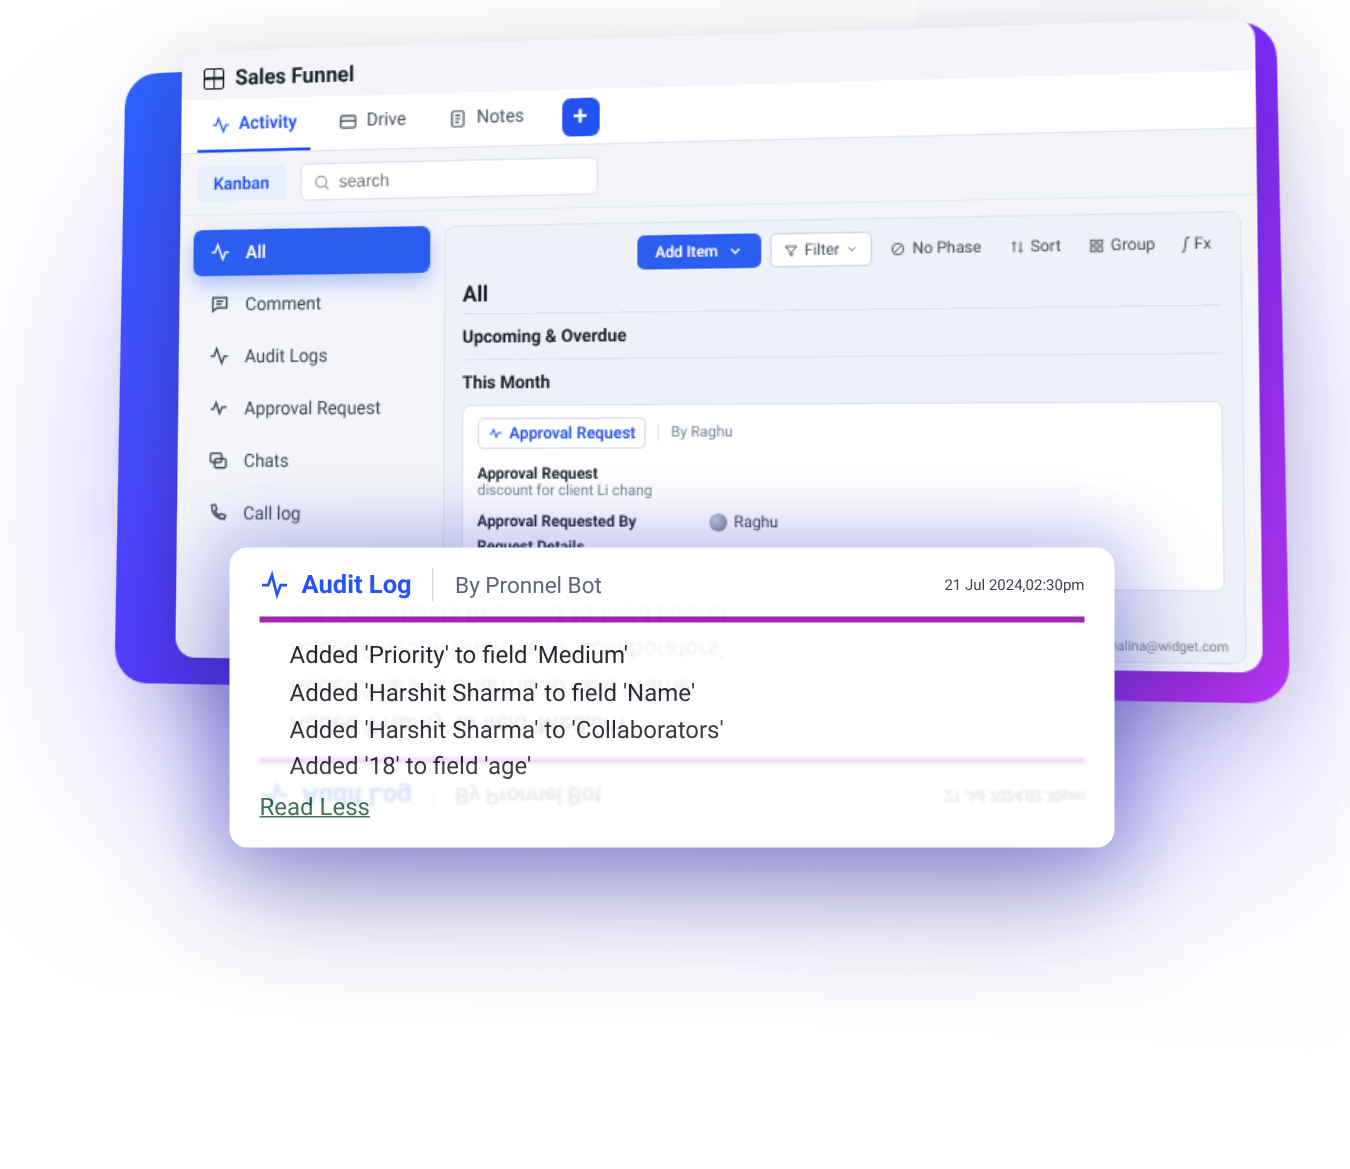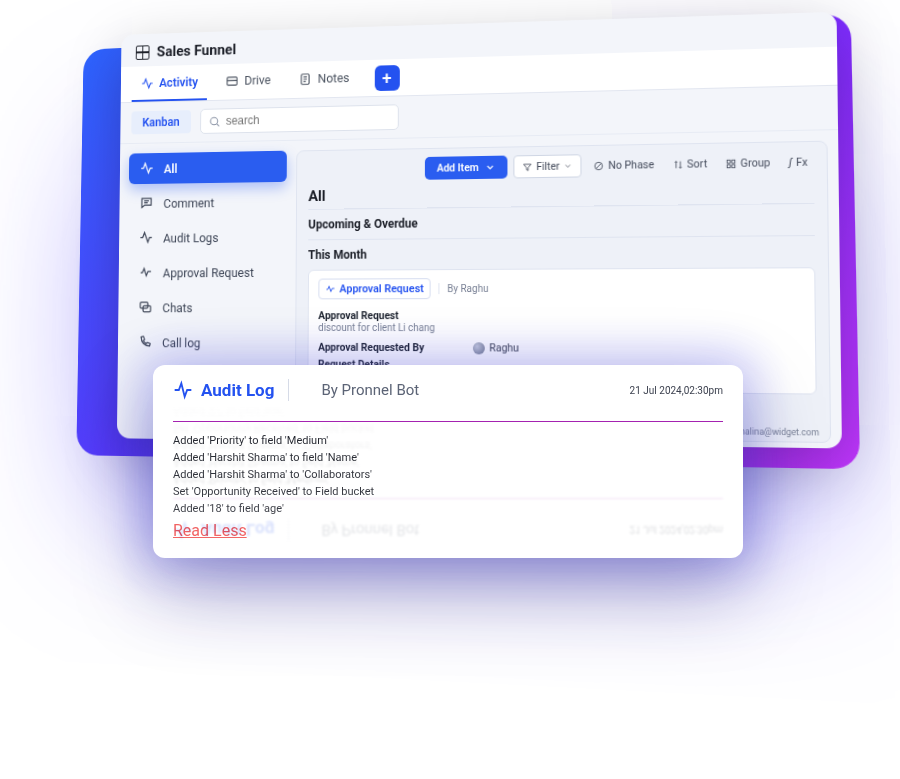--- a/index.html
+++ b/index.html
@@ -198,29 +198,29 @@
     position: absolute;
     left: 153px; top: 365px;
     width: 590px;
     background: #fff; border-radius: 12px;
     box-shadow: 0 30px 80px rgba(30, 25, 100, 0.35), 0 0 40px 12px rgba(80, 80, 255, 0.25);
     padding: 14px 20px 18px;
   }
   .audit-head {
     display: flex; align-items: center; gap: 14px;
     font-size: 17px;
-    border-bottom: 1px solid #a21caf;
-    padding-bottom: 20px; margin-bottom: 10px;
+    border-bottom: 4px solid #a21caf;
+    padding-bottom: 10px; margin-bottom: 10px;
   }
   .audit-head .title { color: #2452f0; font-weight: 700; display: flex; align-items: center; gap: 8px; }
   .audit-head .sep { width: 1px; height: 22px; background: #d6dbe7; }
-  .audit-head .author { color: #5c6476; font-size: 15px; margin-left: 18px; }
+  .audit-head .author { color: #5c6476; font-size: 15px; }
   .audit-head .timestamp { margin-left: auto; color: #3a3f4d; font-size: 10px; }
-  .audit-lines { font-size: 11px; line-height: 1.55; color: #1a1d26; }
-  .read-less { color: #ef4444; text-decoration: underline; font-size: 16px; margin-top: 4px; display: inline-block; cursor: pointer; }
+  .audit-lines { font-size: 16px; line-height: 1.55; color: #1a1d26; margin-left: 20px; }
+  .read-less { color: #14532d; text-decoration: underline; font-size: 16px; margin-top: 4px; display: inline-block; cursor: pointer; }
 
   
   .audit-reflection {
     position: absolute;
     left: 153px; top: 555px;
     width: 590px;
     transform: scaleY(-1);
     transform-origin: top center;
     opacity: 0.38;
     filter: blur(1.2px);
@@ -445,21 +445,20 @@
         <span>Audit Log</span>
       </span>
       <span class="sep"></span>
       <span class="author">By Pronnel Bot</span>
       <span class="timestamp">21 Jul 2024,02:30pm</span>
     </div>
     <div class="audit-lines">
       <div>Added 'Priority' to field 'Medium'</div>
       <div>Added 'Harshit Sharma' to field 'Name'</div>
       <div>Added 'Harshit Sharma' to 'Collaborators'</div>
-      <div>Set 'Opportunity Received' to Field bucket</div>
       <div>Added '18' to field 'age'</div>
     </div>
     <span class="read-less">Read Less</span>
   </div>
 
   <div class="audit-reflection">
     <div class="audit-card-inner">
       <div class="audit-head">
         <span class="title">
           <svg viewBox="0 0 24 24" width="20" height="20" fill="none" stroke="#2452f0" stroke-width="2.2">

